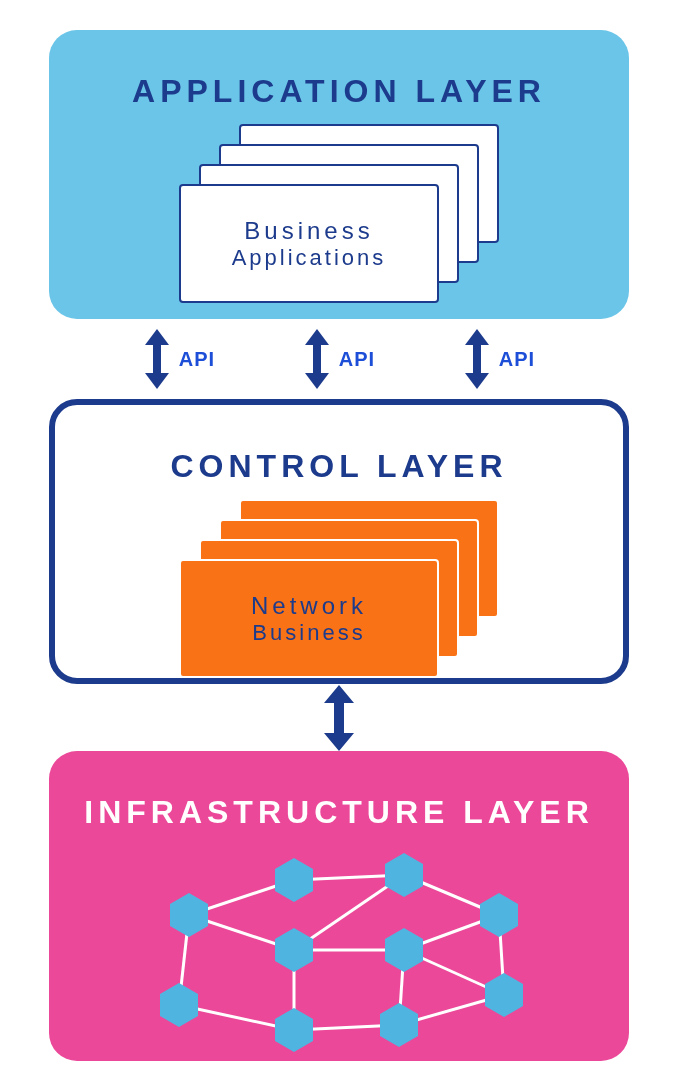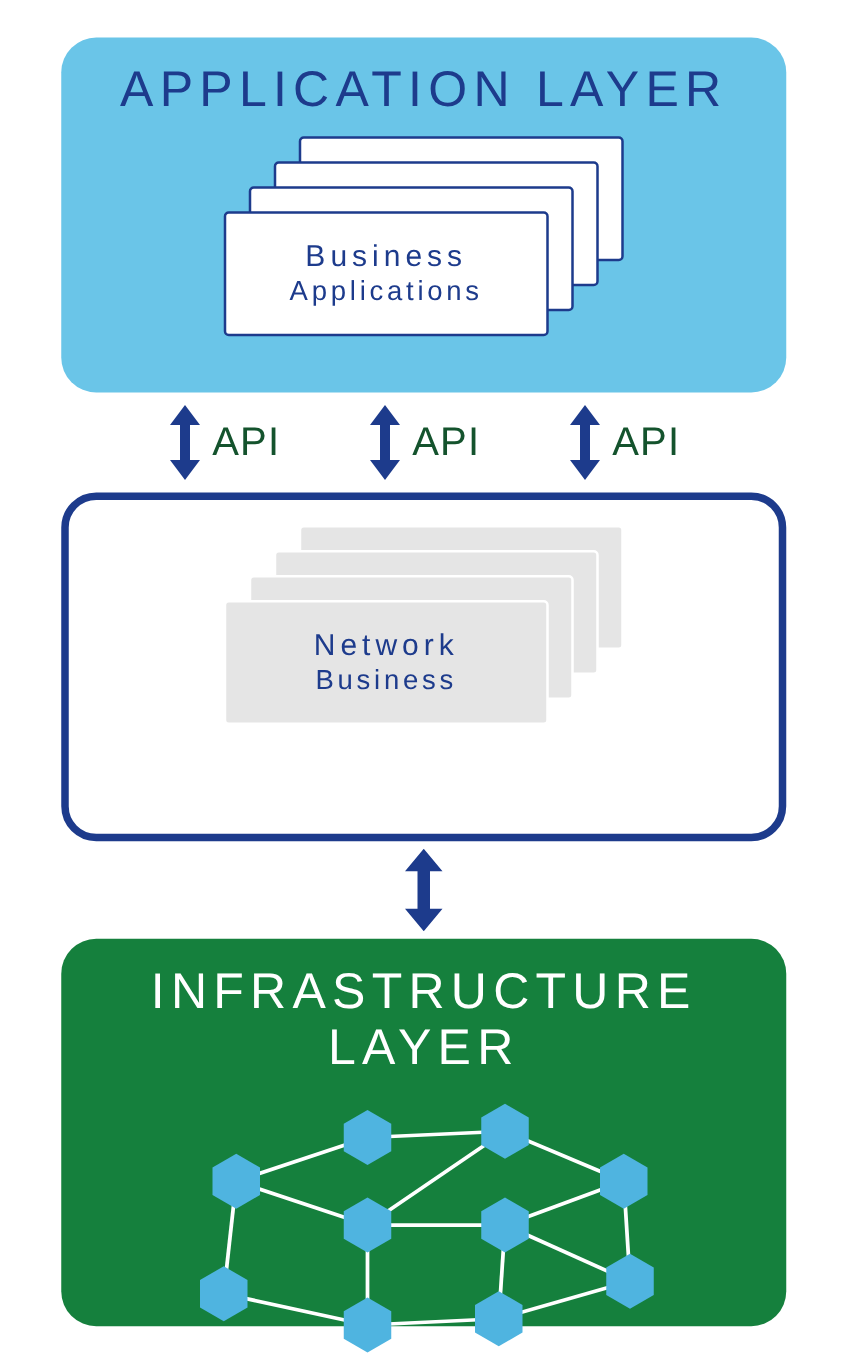--- a/index.html
+++ b/index.html
@@ -23,51 +23,52 @@
     .application-layer {
       background: #6ac5e8;
       height: 290px;
     }
     .control-layer {
       background: #ffffff;
       border: 6px solid #1d3b8c;
       height: 285px;
     }
     .infrastructure-layer {
-      background: #15803d;
+      background: #ec4899;
       height: 310px;
     }
     .layer-title {
-      font-size: 40px;
+      font-size: 32px;
       letter-spacing: 5px;
-      font-weight: 400;
+      font-weight: 700;
       margin-bottom: 14px;
+      margin-top: 23px;
     }
     .application-layer .layer-title { color: #1d3b8c; }
     .control-layer .layer-title { color: #1d3b8c; }
     .infrastructure-layer .layer-title { color: #ffffff; }
     
     .card-stack {
       position: relative;
       width: 320px;
       height: 165px;
       margin: 0 auto;
     }
     .card {
       position: absolute;
       width: 260px;
-      height: 100px;
+      height: 119px;
       border-radius: 4px;
     }
     .app-card {
       background: #ffffff;
       border: 2px solid #1d3b8c;
     }
     .ctrl-card {
-      background: #e5e5e5;
+      background: #f97316;
       border: 2px solid #ffffff;
     }
     .card.c1 { top: 0; left: 60px; }
     .card.c2 { top: 20px; left: 40px; }
     .card.c3 { top: 40px; left: 20px; }
     .card.c4 { top: 60px; left: 0; display:flex; flex-direction:column; align-items:center; justify-content:center; }
     .card-label-top { font-size: 24px; letter-spacing: 4px; color: #1d3b8c; font-weight: 300;}
     .card-label-bottom { font-size: 22px; letter-spacing: 3px; color: #1d3b8c; font-weight: 300;}
     
     .api-row {
@@ -77,24 +78,24 @@
       align-items: center;
       padding: 10px 40px;
       height: 82px;
     }
     .api-item {
       display: flex;
       align-items: center;
       gap: 8px;
     }
     .api-label {
-      font-size: 32px;
-      color: #14532d;
+      font-size: 20px;
+      color: #1d4ed8;
       letter-spacing: 1px;
-      font-weight: 400;
+      font-weight: 700;
     }
     .double-arrow {
       width: 28px;
       height: 60px;
       fill: #1d3b8c;
     }
     .single-arrow-row {
       height: 80px;
       display: flex;
       align-items: center;
@@ -143,20 +144,21 @@
   </div>
   <div class="api-item">
     <svg class="double-arrow" viewBox="0 0 28 60">
       <polygon points="14,0 26,16 18,16 18,44 26,44 14,60 2,44 10,44 10,16 2,16"></polygon>
     </svg>
     <span class="api-label">API</span>
   </div>
 </div>
 
 <div class="layer-box control-layer">
+  <div class="layer-title">CONTROL LAYER</div>
   <div class="card-stack">
     <div class="card ctrl-card c1"></div>
     <div class="card ctrl-card c2"></div>
     <div class="card ctrl-card c3"></div>
     <div class="card ctrl-card c4">
       <div class="card-label-top">Network</div>
       <div class="card-label-bottom">Business</div>
     </div>
   </div>
 </div>

